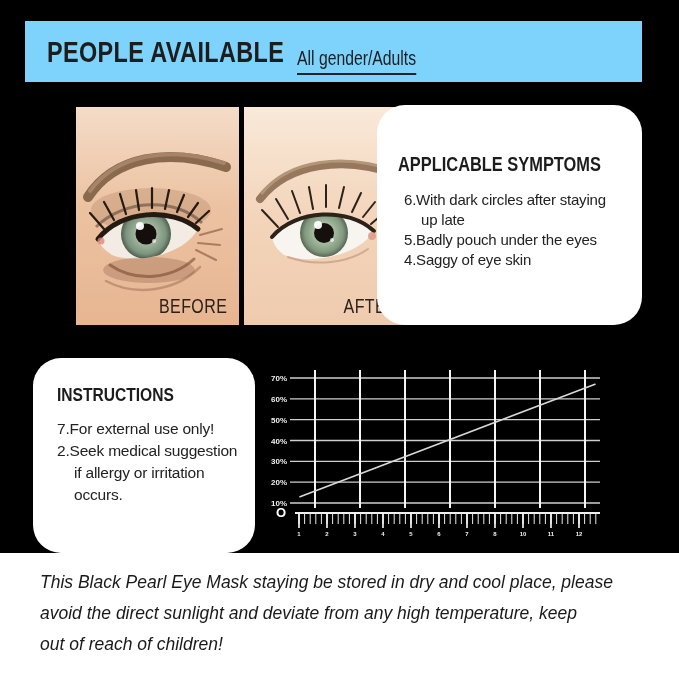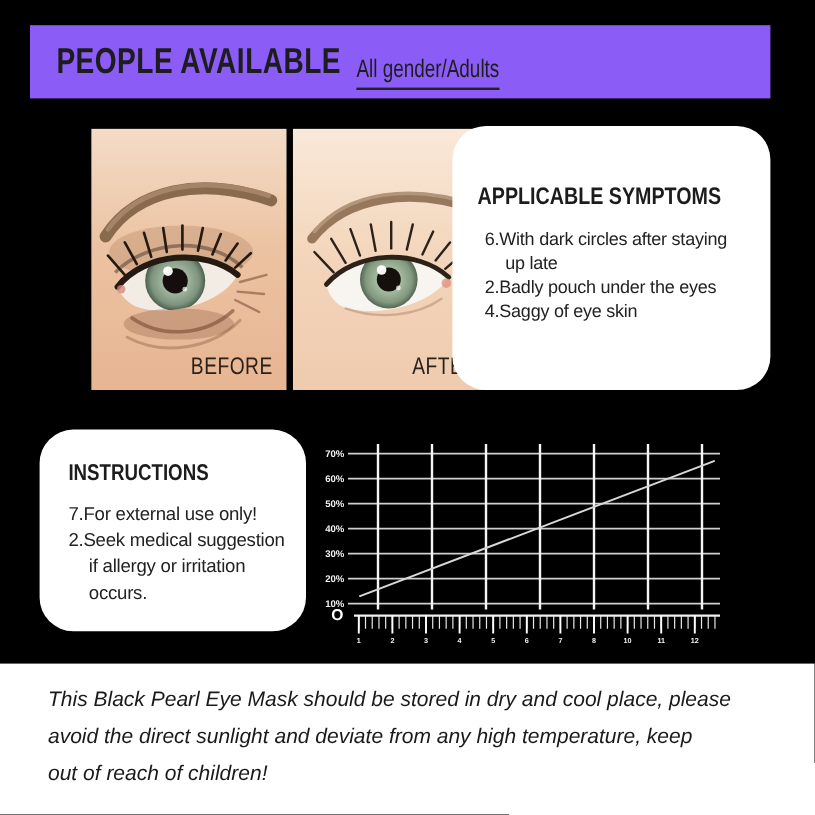--- a/index.html
+++ b/index.html
@@ -1,37 +1,37 @@
 <!DOCTYPE html>
 <html><head>
 <meta charset="utf-8">
 <style>
   html,body{margin:0;padding:0;background:#000;}
   .canvas{position:relative;width:679px;height:679px;background:#000;overflow:hidden;
           font-family:"Liberation Sans",sans-serif;color:#1c1c1c;}
   
-  .banner-top{position:absolute;left:25px;top:21px;width:617px;height:61px;background:#8b5cf6;}
+  .banner-top{position:absolute;left:25px;top:21px;width:617px;height:61px;background:#7dd3fc;}
   .banner-title{position:absolute;left:22px;top:14px;font-size:30px;font-weight:bold;
                 color:#1d1d1d;white-space:nowrap;display:inline-block;
                 transform:scaleX(.78);transform-origin:left top;letter-spacing:.5px;}
   .banner-sub{position:absolute;left:272px;top:25px;font-size:21px;color:#1d1d1d;white-space:nowrap;
               display:inline-block;transform:scaleX(.75);transform-origin:left top;
               border-bottom:2px solid #222;padding-bottom:3px;}
   
   .photo{position:absolute;top:107px;height:218px;overflow:hidden;padding-left:44px;}
   .photo-before{left:32px;width:163px;}
   .photo-after{left:200px;width:166px;}
   .photo svg{display:block;width:100%;height:100%;}
   .photo-label{position:absolute;right:12px;bottom:7px;font-size:20px;color:#2a211a;
                display:inline-block;transform:scaleX(.8);transform-origin:right bottom;
                letter-spacing:.5px;}
   
   .panel{position:absolute;background:#fff;border-radius:28px;}
   .panel-symptoms{left:377px;top:105px;width:265px;height:220px;}
-  .panel-instructions{left:33px;top:358px;width:222px;height:168px;}
+  .panel-instructions{left:33px;top:358px;width:222px;height:195px;}
   .panel-title{font-weight:bold;font-size:20px;color:#1c1c1c;white-space:nowrap;
                display:inline-block;transform:scaleX(.82);transform-origin:left top;}
   .panel-symptoms .panel-title{margin:48px 0 14px 21px;}
   .panel-instructions .panel-title{margin:26px 0 12px 24px;font-size:19px;}
   .sym-list{margin:0;padding:0 8px 0 27px;}
   .sym-item{font-size:15px;line-height:20px;letter-spacing:-0.2px;color:#222;
             white-space:pre-line;padding-left:17px;text-indent:-17px;}
   .ins-list{margin:0;padding:0 8px 0 24px;}
   .ins-item{font-size:15.5px;line-height:22px;letter-spacing:-0.2px;color:#222;
             white-space:pre-line;padding-left:17px;text-indent:-17px;}
@@ -161,21 +161,21 @@
       </g>
     </svg>
     <span class="photo-label">AFTER</span>
   </div>
 
   <div class="panel panel-symptoms">
     <span class="panel-title">APPLICABLE SYMPTOMS</span>
     <div class="sym-list">
       <div class="sym-item">6.With dark circles after staying
 up late</div>
-      <div class="sym-item">2.Badly pouch under the eyes</div>
+      <div class="sym-item">5.Badly pouch under the eyes</div>
       <div class="sym-item">4.Saggy of eye skin</div>
     </div>
   </div>
 
   <div class="panel panel-instructions">
     <span class="panel-title">INSTRUCTIONS</span>
     <div class="ins-list">
       <div class="ins-item">7.For external use only!</div>
       <div class="ins-item">2.Seek medical suggestion
 if allergy or irritation
@@ -282,18 +282,18 @@
         <text x="255" y="174" text-anchor="middle" fill="#f0f0f0" font-size="6" font-weight="bold" font-family="Liberation Sans, sans-serif">10</text>
         <line x1="283" y1="151" x2="283" y2="166" stroke="#ffffff" stroke-width="1.6"></line>
         <text x="283" y="174" text-anchor="middle" fill="#f0f0f0" font-size="6" font-weight="bold" font-family="Liberation Sans, sans-serif">11</text>
         <line x1="311" y1="151" x2="311" y2="166" stroke="#ffffff" stroke-width="1.6"></line>
         <text x="311" y="174" text-anchor="middle" fill="#f0f0f0" font-size="6" font-weight="bold" font-family="Liberation Sans, sans-serif">12</text>
         <line x1="32" y1="134.75" x2="327" y2="22.25" stroke="#d8d8d8" stroke-width="1.6" stroke-linecap="round"></line>
       </svg>
   </div>
 
   <div class="banner-bottom">
-    <div class="footer-note">This Black Pearl Eye Mask should be stored in dry and cool place, please
+    <div class="footer-note">This Black Pearl Eye Mask staying be stored in dry and cool place, please
 avoid the direct sunlight and deviate from any high temperature, keep
 out of reach of children!</div>
   </div>
 
 </div>
 
 </body></html>

